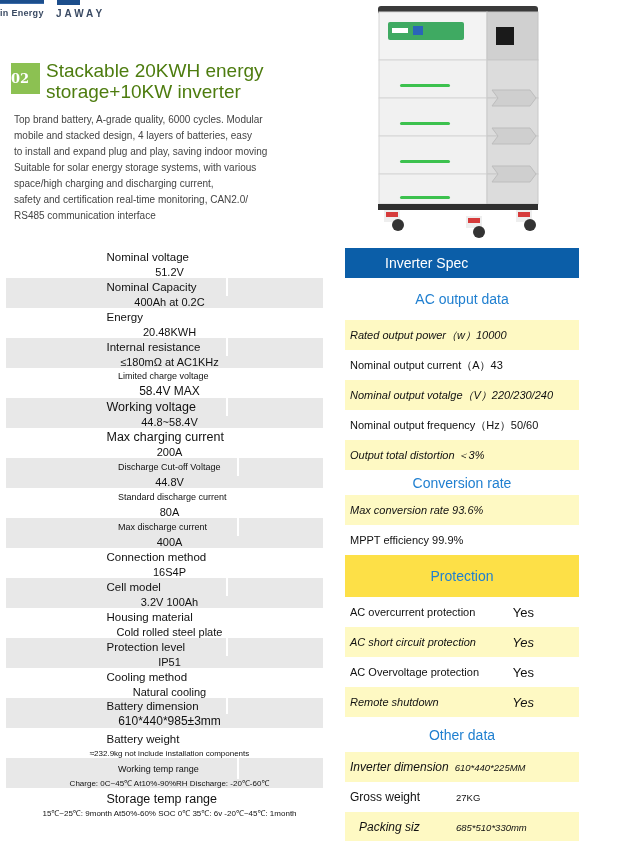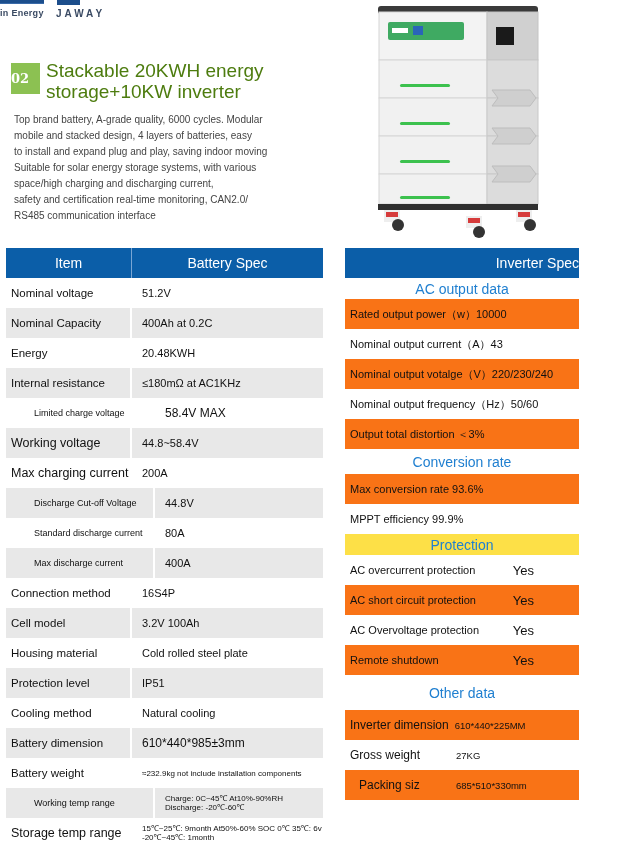--- a/index.html
+++ b/index.html
@@ -18,34 +18,34 @@
   .desc { position: absolute; left: 14px; top: 112px; width: 270px; font-size: 10px; line-height: 16px; color: #444; }
 
   .product { position: absolute; left: 378px; top: 2px; width: 222px; height: 236px; }
 
   .tbl { position: absolute; top: 248px; }
   .tbl-left { left: 6px; width: 317px; }
   .tbl-right { left: 345px; width: 234px; }
   .th { height: 30px; background: #0b5ea8; color: #fff; font-size: 14px; display: flex; align-items: center; }
   .th .c1 { width: 126px; text-align: center; border-right: 1px solid #7aa6d4; height: 100%; line-height: 30px; }
   .th .c2 { flex: 1; text-align: center; line-height: 30px; }
-  .th .full { width: 100%; text-align: right; margin-left: 40px; }
-
-  .row { display: flex; align-items: center; height: 30px; }
+  .th .full { width: 100%; text-align: left; margin-left: 40px; }
+
+  .row { display: flex; align-items: center; height: 30px; flex-direction: column; }
   .row.gray { background: #e8e8e8; align-items: center; }
   .row .k { width: 126px; padding-left: 5px; font-size: 11.5px; border-right: 2px solid #fff; height: 100%; display: flex; align-items: center; }
   .row .v { flex: 1; padding-left: 10px; font-size: 11px; }
   .row .k.sm { font-size: 9px; margin-left: 23px; }
   .row .k.lg { font-size: 12.5px; }
   .row .v.sm { font-size: 8px; line-height: 9px; }
   .row .v.md { font-size: 12px; }
 
   .r-row { height: 30px; display: flex; align-items: center; padding-left: 5px; font-size: 11px; }
-  .r-row.gray { background: #f97316; }
-  .r-sec { height: 21px; text-align: center; color: #1f7fd0; font-size: 14px; display: flex; align-items: center; justify-content: center; }
+  .r-row.gray { background: #fef9c3; font-style: italic; }
+  .r-sec { height: 42px; text-align: center; color: #1f7fd0; font-size: 14px; display: flex; align-items: center; justify-content: center; }
   .r-sec.gray { background: #fde047; }
   .r-row .lbl { display: inline-block; }
   .r-row .yes { margin-left: auto; margin-right: 45px; font-size: 13px; }
   .r-row .dv { font-size: 9.5px; margin-left: 6px; }
 </style>
 </head>
 <body>
 
 <div class="logo-strip">
   <div class="logo-box1"></div>
@@ -111,24 +111,20 @@
       <rect x="90" y="216" width="12" height="5" fill="#d63b3b"></rect>
       <circle cx="101" cy="230" r="6" fill="#333"></circle>
       <rect x="138" y="208" width="16" height="12" fill="#eeeeee"></rect>
       <rect x="140" y="210" width="12" height="5" fill="#d63b3b"></rect>
       <circle cx="152" cy="223" r="6" fill="#333"></circle>
     </g>
   </svg>
 </div>
 
 <div class="tbl tbl-left">
-  <div class="th">
-    <div class="c1">Item</div>
-    <div class="c2">Battery Spec</div>
-  </div>
   <div class="row">
       <div class="k">Nominal voltage</div>
       <div class="v">51.2V</div>
     </div>
   <div class="row gray">
       <div class="k">Nominal Capacity</div>
       <div class="v">400Ah at 0.2C</div>
     </div>
   <div class="row">
       <div class="k">Energy</div>

